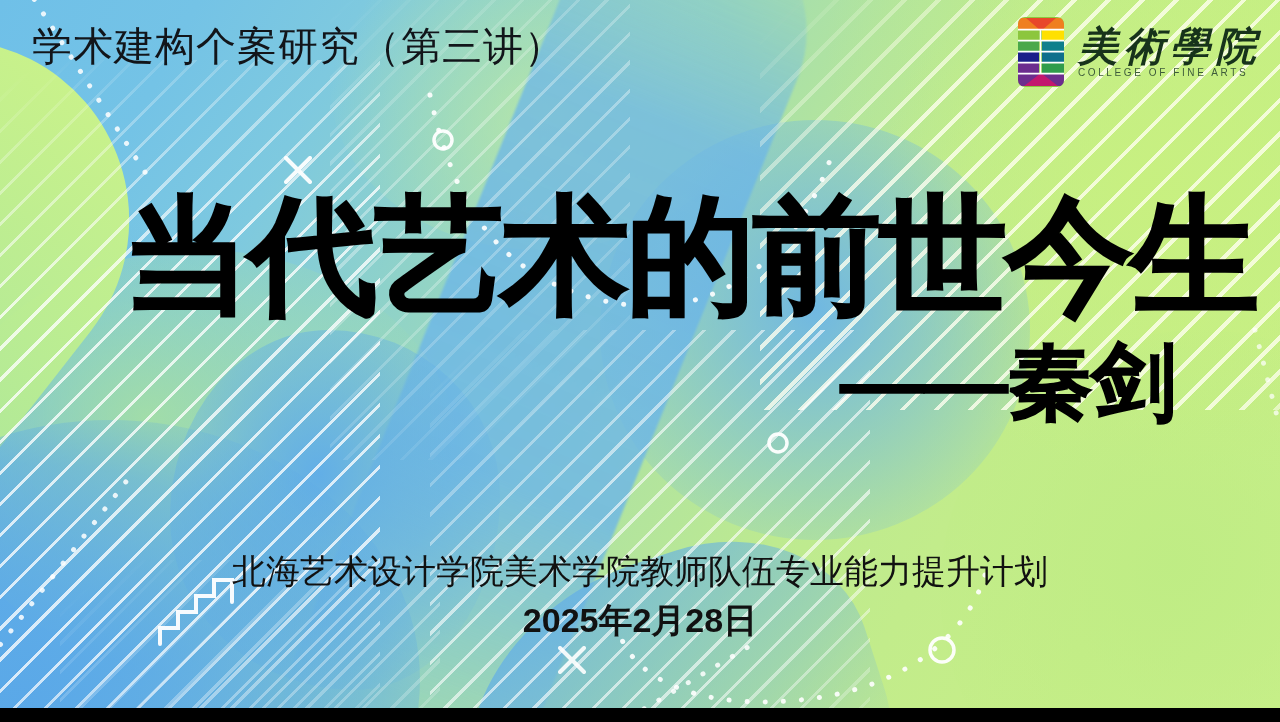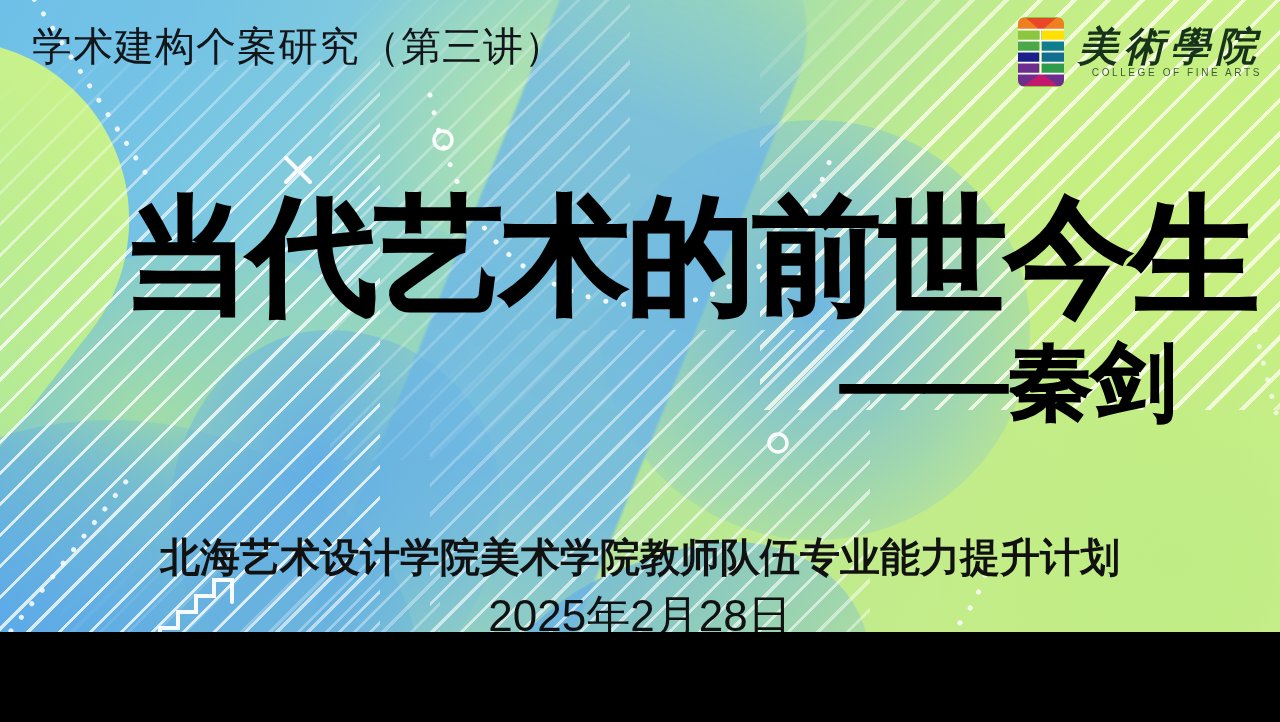--- a/index.html
+++ b/index.html
@@ -1,20 +1,20 @@
 <!DOCTYPE html>
 <html><head>
 <meta charset="utf-8">
 <style>
   html,body{margin:0;padding:0;background:#000;}
   body{font-family:"Liberation Sans","DejaVu Sans",sans-serif;}
 
   #slide{
     position:relative;
-    width:1280px;height:632px;
+    width:1280px;height:708px;
     overflow:hidden;
     background:#84cc16;
   }
 
   
   .bg-base{
     position:absolute;inset:0;
     background:
       linear-gradient(118deg,
         #6fc0e8 0%,
@@ -178,21 +178,21 @@
     white-space:nowrap;
   }
 
   .logo{
     position:absolute;right:18px;top:16px;
     display:flex;align-items:center;gap:12px;
   }
   .logo-mark{
     width:50px;height:72px;flex:0 0 auto;
   }
-  .logo-text{display:flex;flex-direction:column;align-items:flex-end;gap:2px;}
+  .logo-text{display:flex;flex-direction:column;align-items:flex-start;gap:2px;}
   .logo-cn{
     font-family:"DejaVu Serif","Liberation Serif",serif;
     font-size:40px;line-height:1;
     color:#17331b;font-weight:700;
     letter-spacing:6px;
     font-style:italic;
     white-space:nowrap;
   }
   .logo-en{
     font-size:10px;line-height:1;
@@ -218,28 +218,29 @@
     white-space:nowrap;
     margin-left:29px;
     -webkit-text-stroke:1.5px #000;
   }
 
   .foot{
     position:absolute;left:0;right:0;top:532px;
     text-align:center;
   }
   .foot-line1{
-    font-size:40px;line-height:1.25;
+    font-size:34px;line-height:1.25;
+    color:#111;font-weight:400;
+    letter-spacing:0px;
+    white-space:nowrap;
+    margin-top:18px;
+  }
+  .foot-line2{
+    font-size:34px;line-height:1.25;
     color:#111;font-weight:700;
-    letter-spacing:0px;
-    white-space:nowrap;
-  }
-  .foot-line2{
-    font-size:44px;line-height:1.25;
-    color:#111;font-weight:400;
     letter-spacing:0px;
     margin-top:6px;
     white-space:nowrap;
   }
 </style>
 </head>
 <body>
 
 <div id="slide">
 

